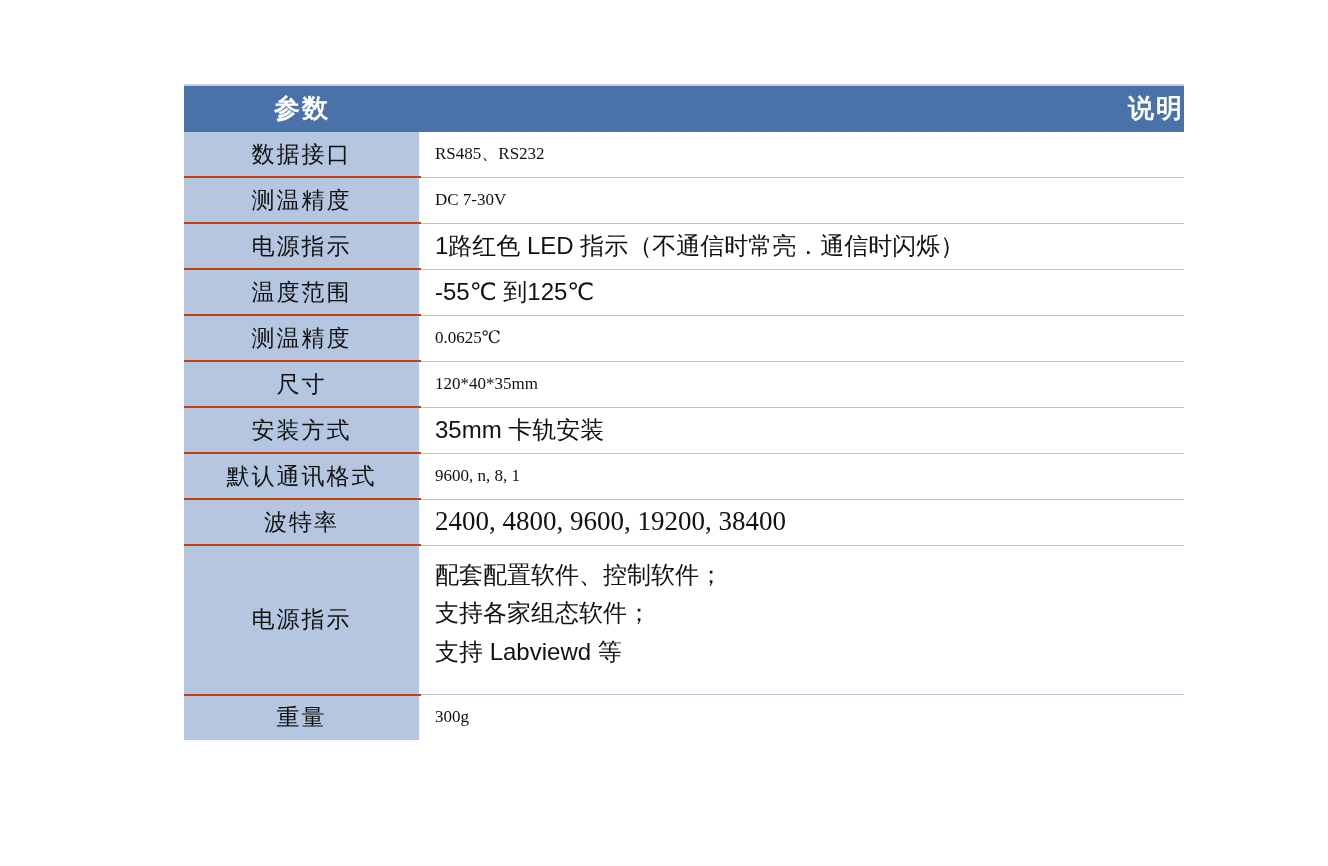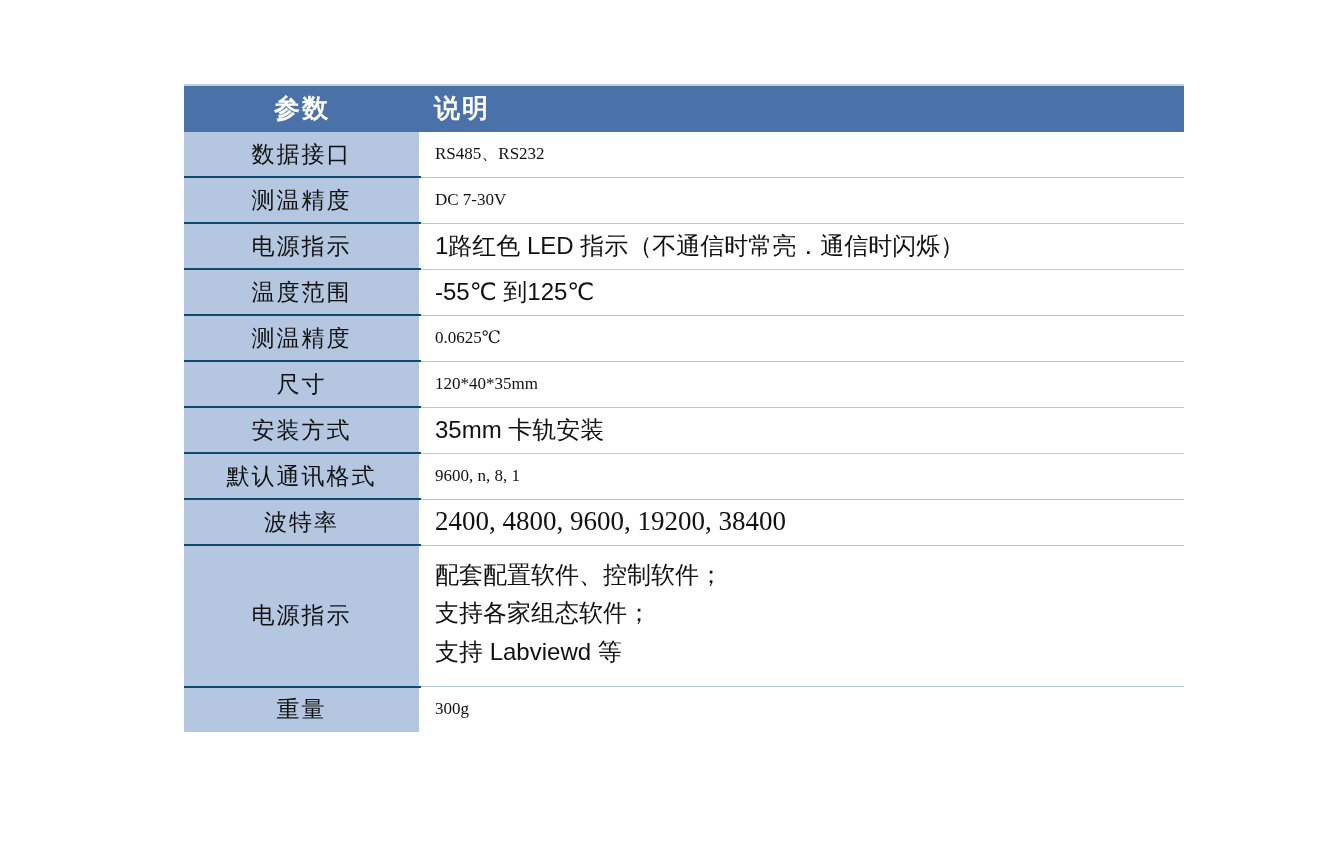--- a/index.html
+++ b/index.html
@@ -43,31 +43,31 @@
     height: 48px;
     font-size: 26px;
     font-weight: bold;
     letter-spacing: 2px;
     border: none;
   }
   .hdr th.h1 {
     text-align: center;
   }
   .hdr th.h2 {
-    text-align: left;
+    text-align: right;
     padding-left: 14px;
   }
 
   
   td.param {
     background: #b4c6e0;
     text-align: center;
     font-size: 23px;
     color: #111111;
-    border-bottom: 2px solid #0c4a6e;
+    border-bottom: 2px solid #c2410c;
     border-right: 2px solid #ffffff;
     letter-spacing: 2px;
     height: 44px;
   }
   tr:last-child td.param { border-bottom: none; }
 
   
   td.desc {
     background: #ffffff;
     text-align: left;
@@ -81,21 +81,21 @@
   td.desc.mono {
     font-family: "Liberation Serif", "DejaVu Serif", serif;
     font-size: 17px;
   }
   td.desc.small {
     font-size: 27px;
     font-family: Liberation Serif, serif;
   }
   td.desc.multiline {
     padding-top: 10px;
-    padding-bottom: 14px;
+    padding-bottom: 22px;
     line-height: 1.62;
     font-size: 24px;
   }
   tr:last-child td.desc { border-bottom: none; }
 
   .table-outer {
     position: absolute;
     left: 184px;
     top: 84px;
     width: 1000px;

